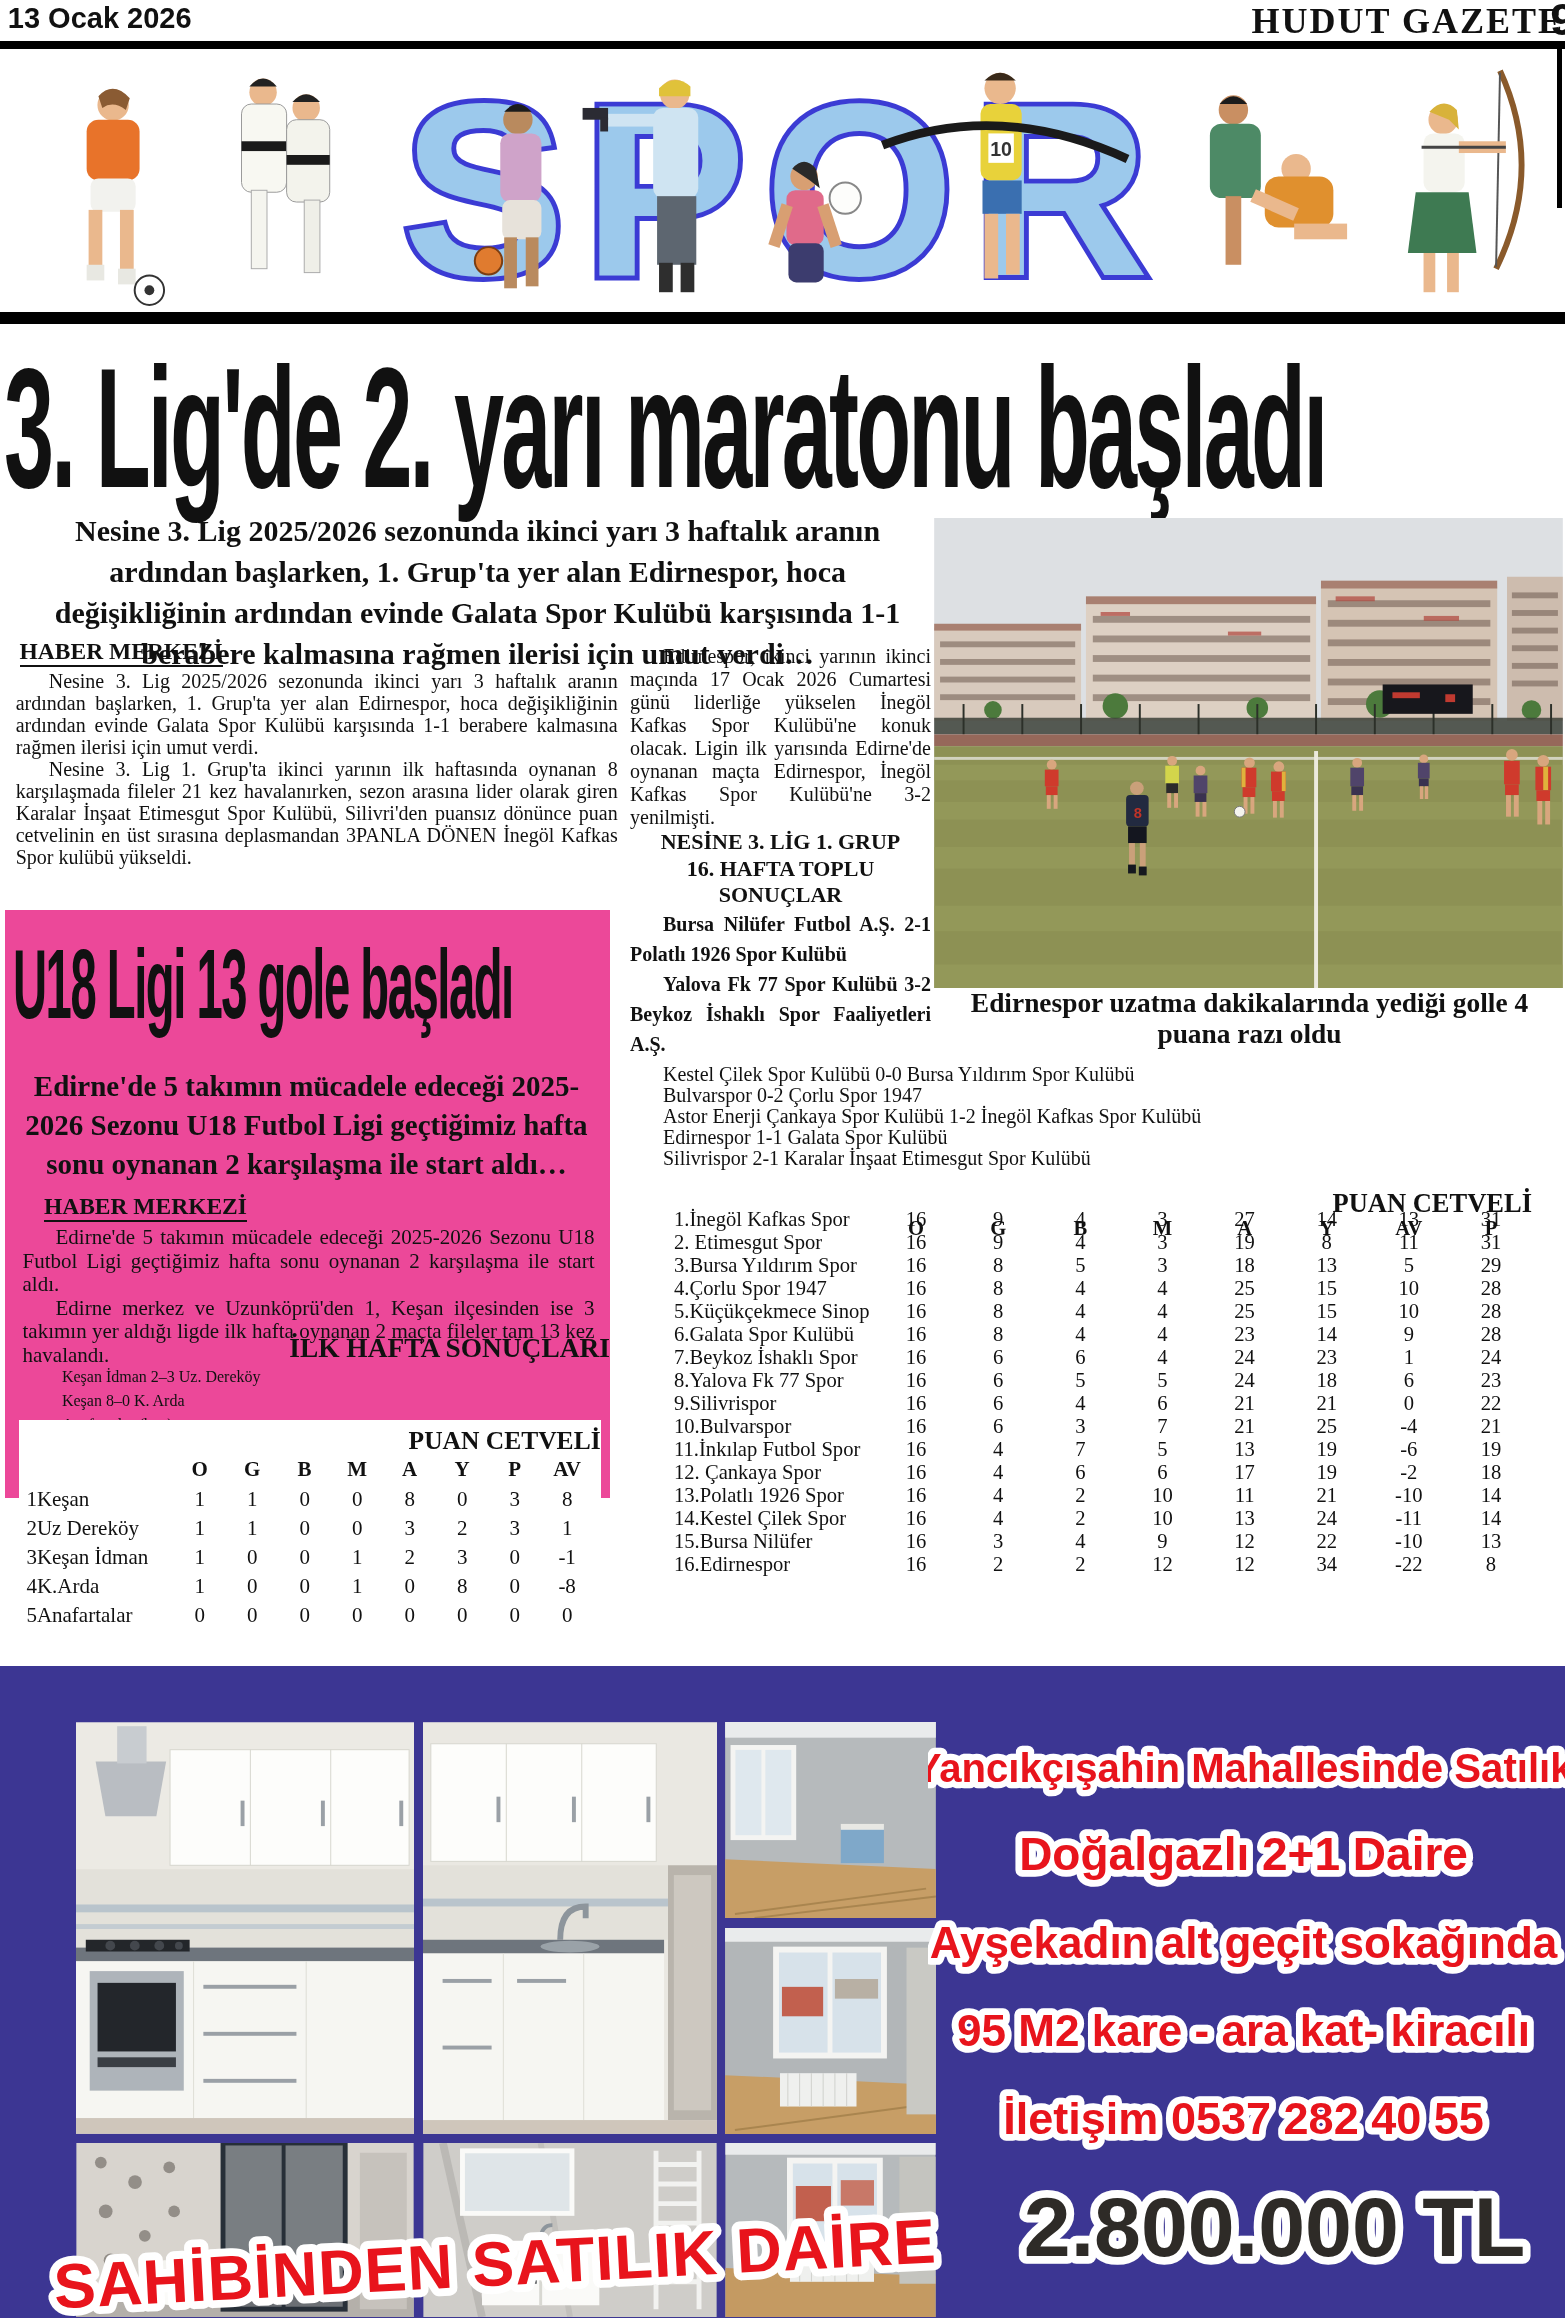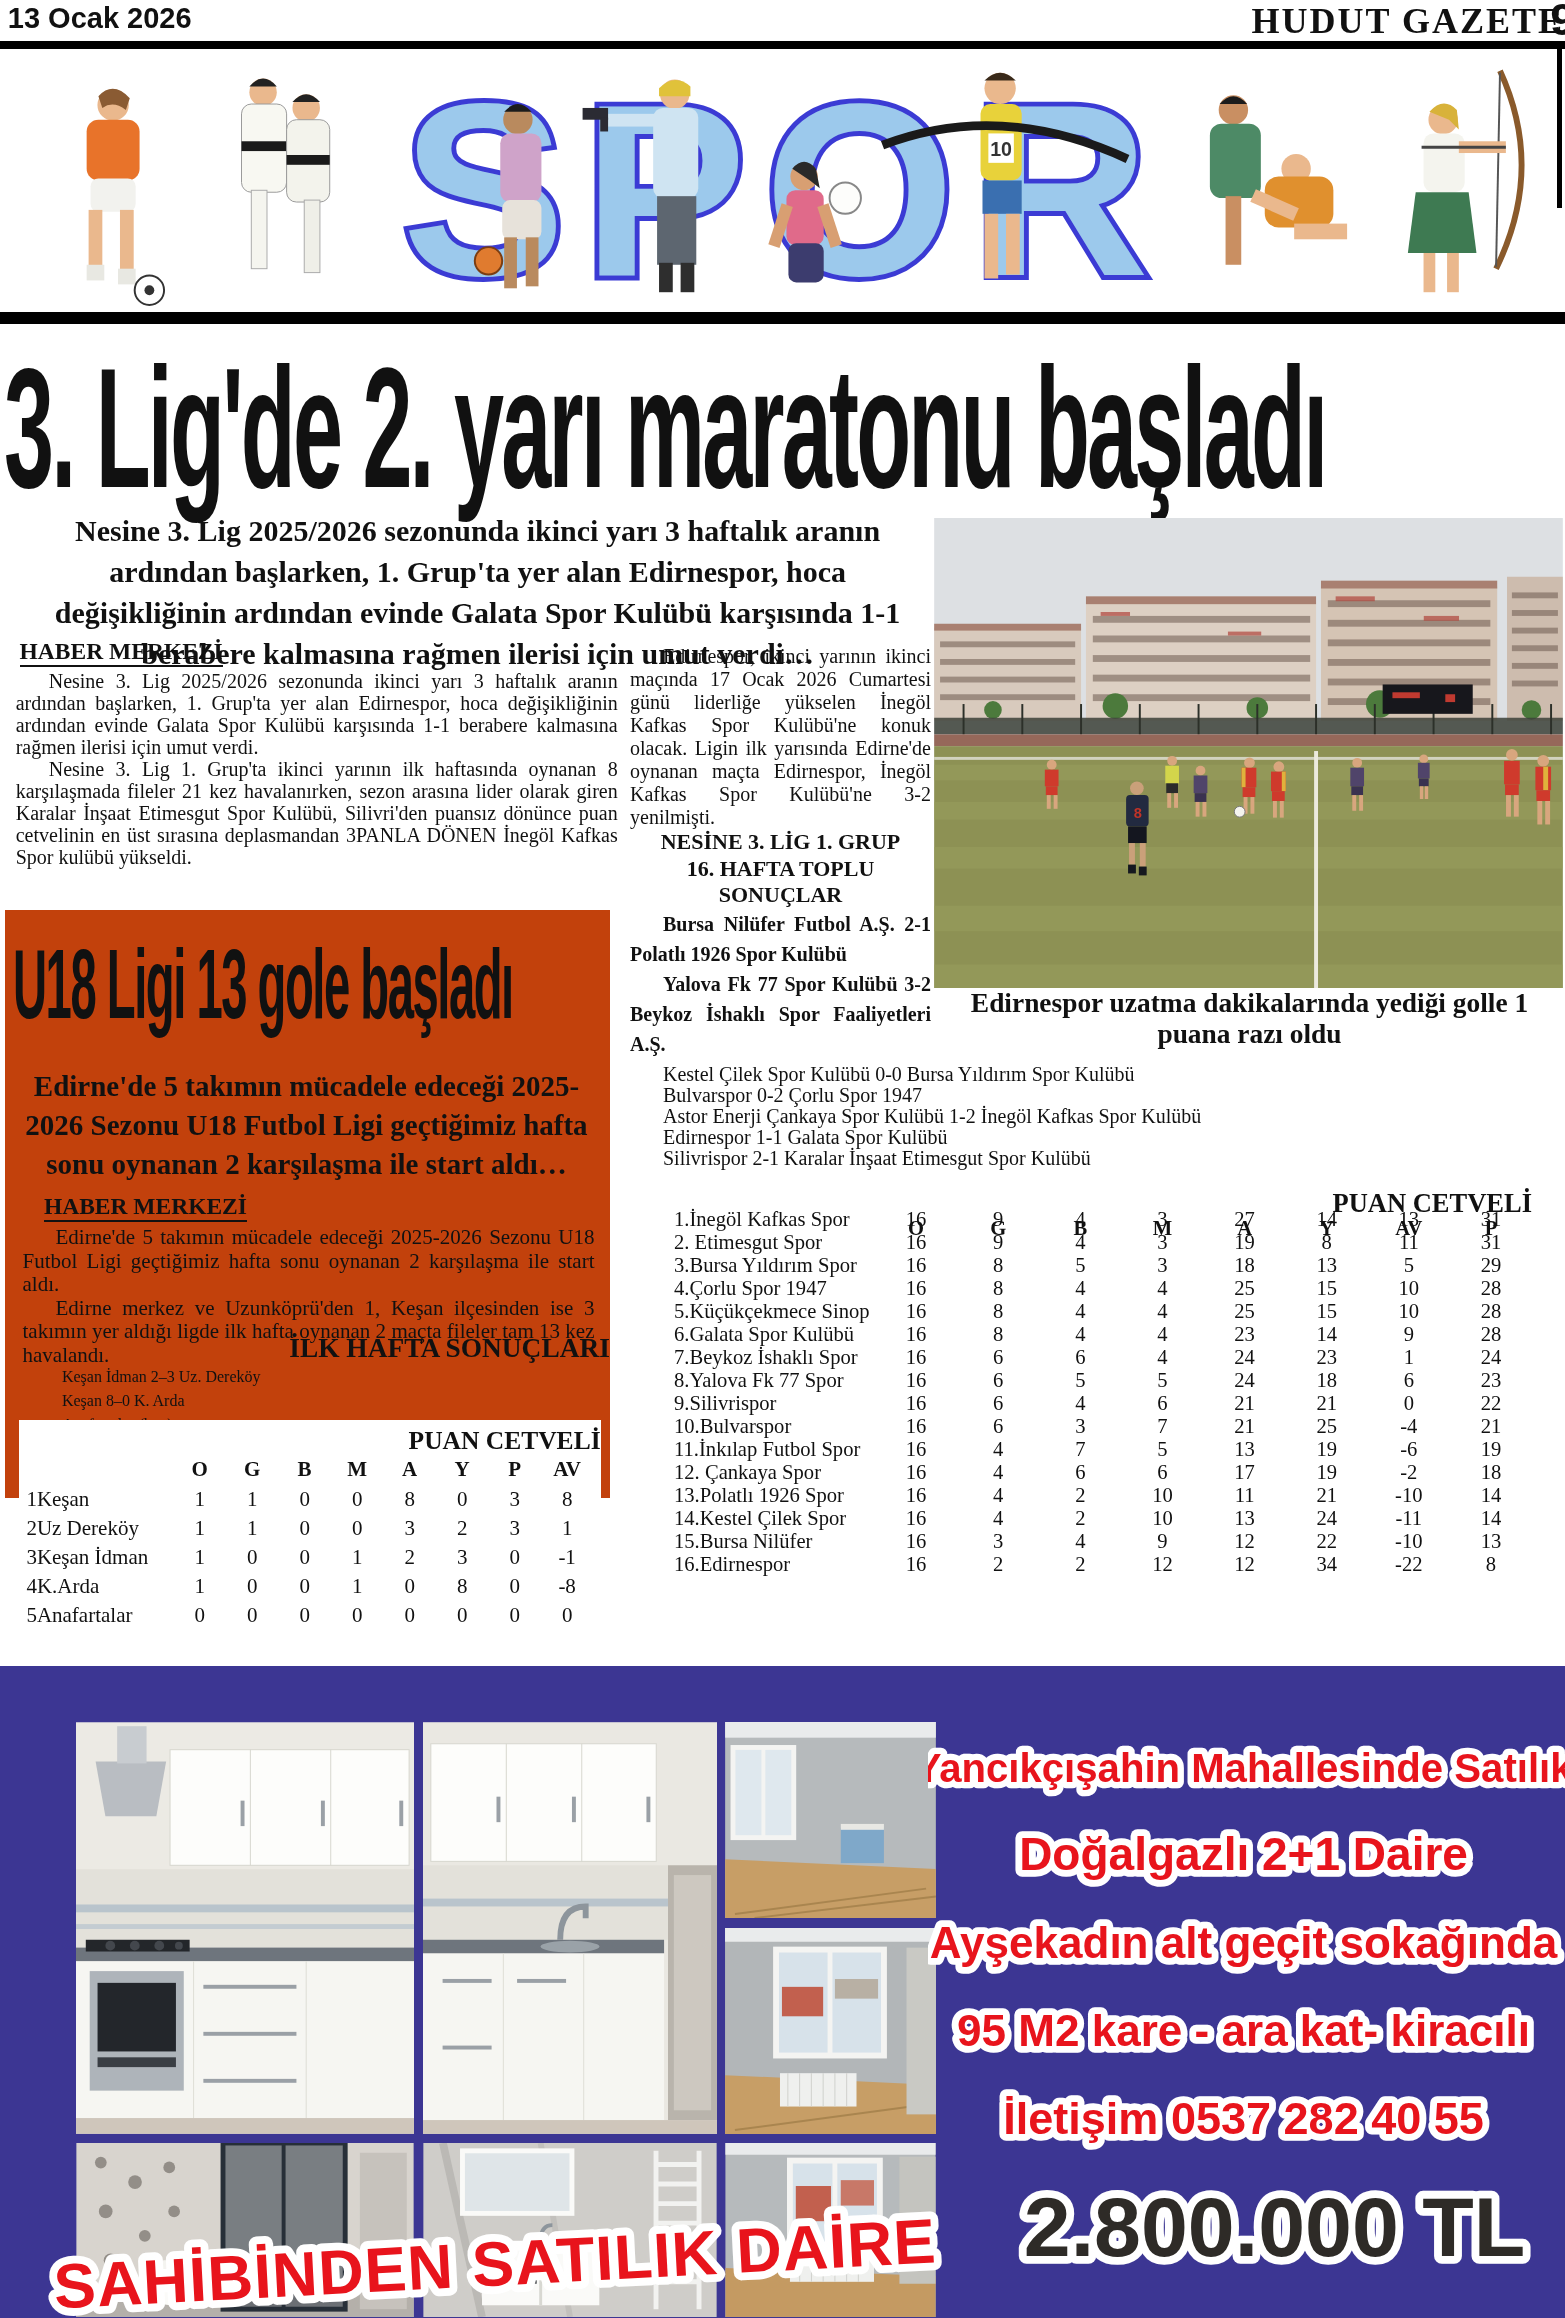--- a/index.html
+++ b/index.html
@@ -23,21 +23,21 @@
   .rline{white-space:nowrap;text-indent:33px;font-size:20px;line-height:21px;}
   .caption{font-weight:bold;font-size:27.4px;text-align:center;}
   
   .ttitle{font-weight:bold;font-size:26.5px;text-align:right;}
   .trow{display:grid;grid-template-columns:201px repeat(8,1fr);font-size:20.6px;}
   .trow span{text-align:center;}
   .trow .tname{text-align:left;white-space:nowrap;}
   .thead{font-weight:bold;}
   #std-rows .trow{height:23px;}
   
-  .graybox{left:4.9px;top:910px;width:605px;height:588px;background:#c2410c;}
+  .graybox{left:4.9px;top:910px;width:605px;height:588px;background:#ec4899;}
   .u18head{left:7.8px;top:17.6px;white-space:nowrap;font:bold 63px "Liberation Sans",sans-serif;
            letter-spacing:-2px;transform:scale(0.75,1.55);transform-origin:left top;}
   .u18lead{left:17.6px;top:157px;width:568px;text-align:center;font-weight:bold;font-size:29px;line-height:39px;}
   .whitebox{left:13.7px;top:510px;width:582px;height:225px;background:#fff;}
   .u18row{display:grid;grid-template-columns:147px repeat(8,1fr);font-size:21px;height:29px;}
   .u18row span{text-align:center;}
   .u18row .tname{text-align:left;white-space:nowrap;}
   
   .adbox{left:0;top:1666px;width:1565px;height:652px;background:#3c3693;}
   .photo{position:absolute;display:block;}
@@ -306,21 +306,21 @@
       <g>
           <circle cx="500" cy="246" r="4.5" fill="#d8a67e"></circle>
           <rect x="494" y="250" width="12" height="16" fill="#50446a"></rect>
           <rect x="495" y="266" width="10" height="8" fill="#3a3250"></rect>
           <rect x="496" y="274" width="3.5" height="13" fill="#d8a67e"></rect>
           <rect x="501" y="274" width="3.5" height="13" fill="#d8a67e"></rect>
         </g>
       <circle cx="312" cy="300" r="5.5" fill="#f4f4ee" stroke="#777" stroke-width="1"></circle>
     </g>
   </svg>
-  <div class="abs caption" style="left:936px;top:988px;width:627px;">Edirnespor uzatma dakikalarında yediği golle 1 puana razı oldu</div>
+  <div class="abs caption" style="left:936px;top:988px;width:627px;">Edirnespor uzatma dakikalarında yediği golle 4 puana razı oldu</div>
 
   <div class="abs" style="left:19.6px;top:639px;"><span class="byline">HABER MERKEZİ</span></div>
   <div class="abs bodytext" style="left:15.7px;top:670px;width:602px;">
     <p>Nesine 3. Lig 2025/2026 sezonunda ikinci yarı 3 haftalık aranın ardından başlarken, 1. Grup'ta yer alan Edirnespor, hoca değişikliğinin ardından evinde Galata Spor Kulübü karşısında 1-1 berabere kalmasına rağmen ilerisi için umut verdi.</p>
     <p>Nesine 3. Lig 1. Grup'ta  ikinci yarının ilk haftasında oynanan 8 karşılaşmada fileler 21 kez havalanırken, sezon arasına lider olarak giren Karalar İnşaat Etimesgut Spor Kulübü, Silivri'den puansız dönünce puan cetvelinin en üst sırasına deplasmandan  3PANLA DÖNEN İnegöl Kafkas Spor kulübü  yükseldi.</p>
   </div>
   <div class="abs" style="left:630px;top:645px;width:301px;">
     <div class="bodytext">
         <p style="line-height:23px;">Edirnespor, ikinci yarının ikinci maçında 17 Ocak 2026 Cumartesi günü liderliğe yükselen İnegöl Kafkas Spor Kulübü'ne konuk olacak. Ligin ilk yarısında Edirne'de oynanan maçta Edirnespor, İnegöl Kafkas Spor Kulübü'ne 3-2 yenilmişti.</p>
       </div>

